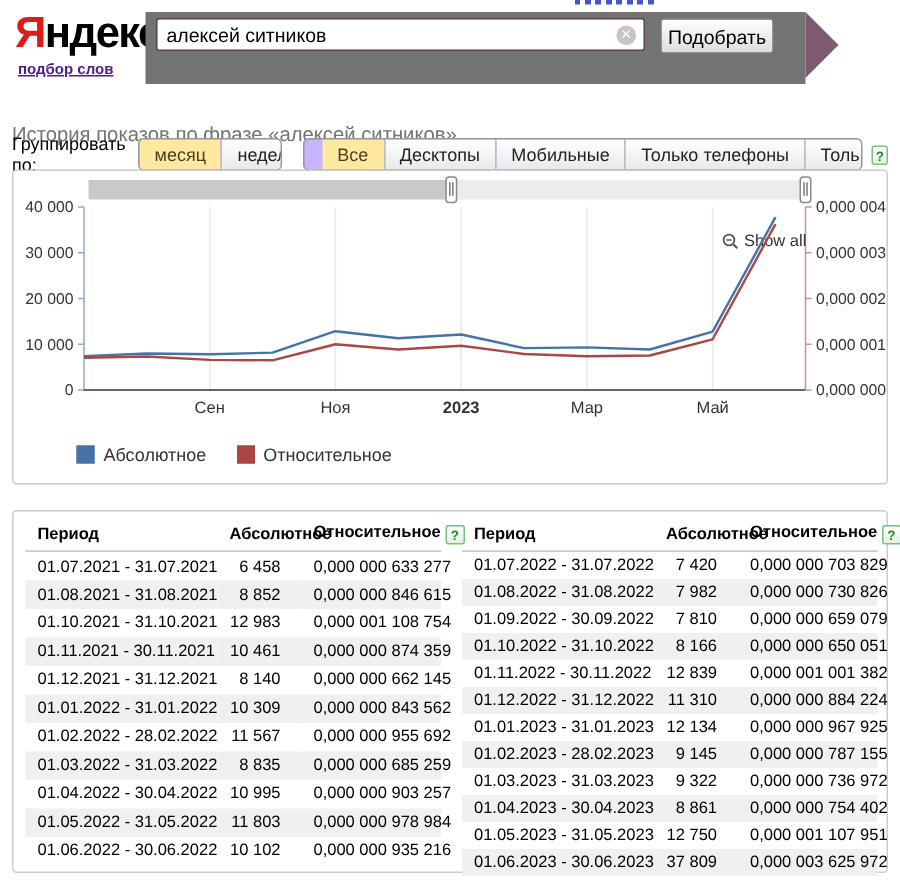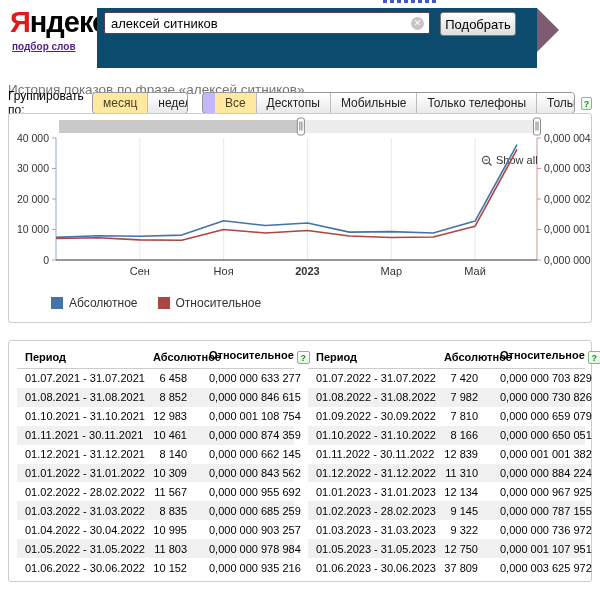--- a/index.html
+++ b/index.html
@@ -9,21 +9,21 @@
   
   .top-link { position:absolute; left:383px; top:0; width:54px; height:3px;
     background:repeating-linear-gradient(90deg,#4656c6 0 4px, transparent 4px 7px); }
 
   
   .logo { position:absolute; left:10px; top:6px; font-size:29px; font-weight:bold; letter-spacing:-1px; color:#000; }
   .logo .ya { color:#e01a1a; }
   .logo-sub { position:absolute; left:12px; top:41px; font-size:10px; font-weight:bold; color:#551a8b; text-decoration:underline; cursor:pointer; }
 
   
-  .form { position:absolute; left:97px; top:8px; width:440px; height:60px; background:#0c4a6e; }
+  .form { position:absolute; left:97px; top:8px; width:440px; height:48px; background:#737373; }
   .form-tip { position:absolute; left:537px; top:8px; width:0; height:0;
     border-top:22px solid transparent; border-bottom:22px solid transparent; border-left:22px solid #7e5b73; }
   .query-input { position:absolute; left:7px; top:4px; width:326px; height:22px; border:1px solid #5a3f52;
     border-radius:2px; font-family:"Liberation Sans",sans-serif; font-size:13px; padding:0 22px 0 6px; color:#000; background:#fff; }
   .clear-ic { position:absolute; left:314px; top:9px; width:13px; height:13px; border-radius:50%; background:#c9c2c6;
     color:#fff; font-size:9px; line-height:13px; text-align:center; cursor:pointer; }
   .submit-btn { position:absolute; left:343px; top:4px; width:76px; height:24px;
     background:linear-gradient(#ffffff,#dcdcdc); border:1px solid #7b7b7b; border-radius:3px;
     font-family:"Liberation Sans",sans-serif; font-size:13px; color:#000; cursor:pointer; }
   .radio-row { position:absolute; left:8px; bottom:5px; display:flex; align-items:center; gap:17px;
@@ -229,21 +229,21 @@
             <td class="abs">10 995</td>
             <td class="rel">0,000 000 903 257</td>
           </tr>
           <tr>
             <td class="per">01.05.2022 - 31.05.2022</td>
             <td class="abs">11 803</td>
             <td class="rel">0,000 000 978 984</td>
           </tr>
           <tr>
             <td class="per">01.06.2022 - 30.06.2022</td>
-            <td class="abs">10 152</td>
+            <td class="abs">10 102</td>
             <td class="rel">0,000 000 935 216</td>
           </tr>
         </tbody>
       </table>
       <table class="stat">
         <colgroup>
           <col class="c-per">
           <col class="c-abs">
           <col class="c-rel">
         </colgroup>
@@ -294,20 +294,25 @@
             <td class="per">01.02.2023 - 28.02.2023</td>
             <td class="abs">9 145</td>
             <td class="rel">0,000 000 787 155</td>
           </tr>
           <tr>
             <td class="per">01.03.2023 - 31.03.2023</td>
             <td class="abs">9 322</td>
             <td class="rel">0,000 000 736 972</td>
           </tr>
           <tr>
+            <td class="per">01.04.2023 - 30.04.2023</td>
+            <td class="abs">8 861</td>
+            <td class="rel">0,000 000 754 402</td>
+          </tr>
+          <tr>
             <td class="per">01.05.2023 - 31.05.2023</td>
             <td class="abs">12 750</td>
             <td class="rel">0,000 001 107 951</td>
           </tr>
           <tr>
             <td class="per">01.06.2023 - 30.06.2023</td>
             <td class="abs">37 809</td>
             <td class="rel">0,000 003 625 972</td>
           </tr>
         </tbody>

